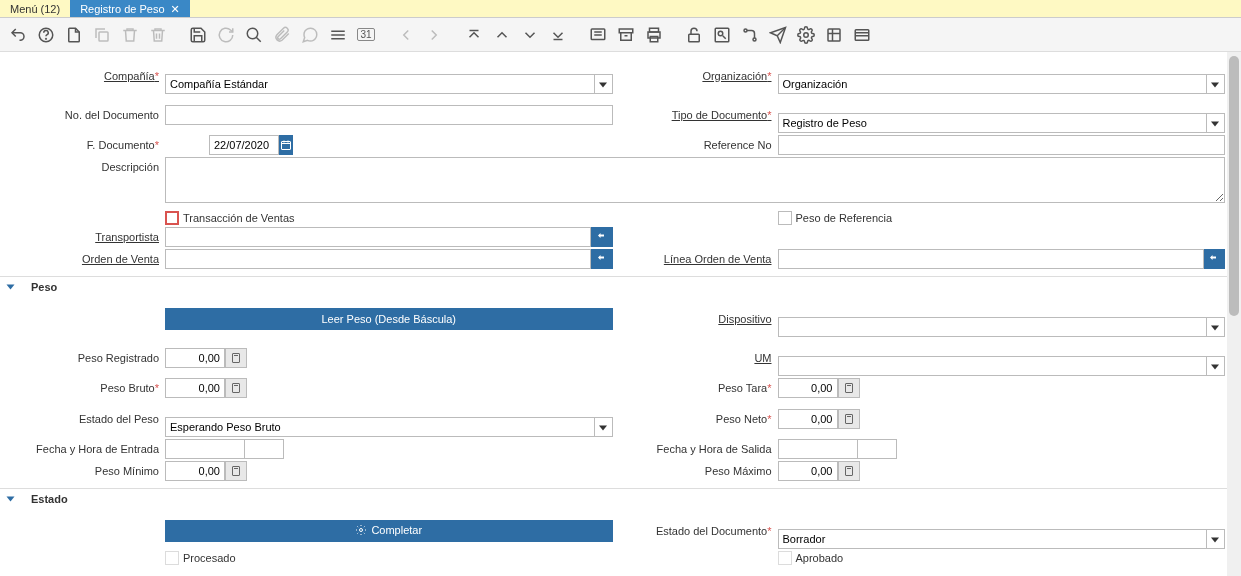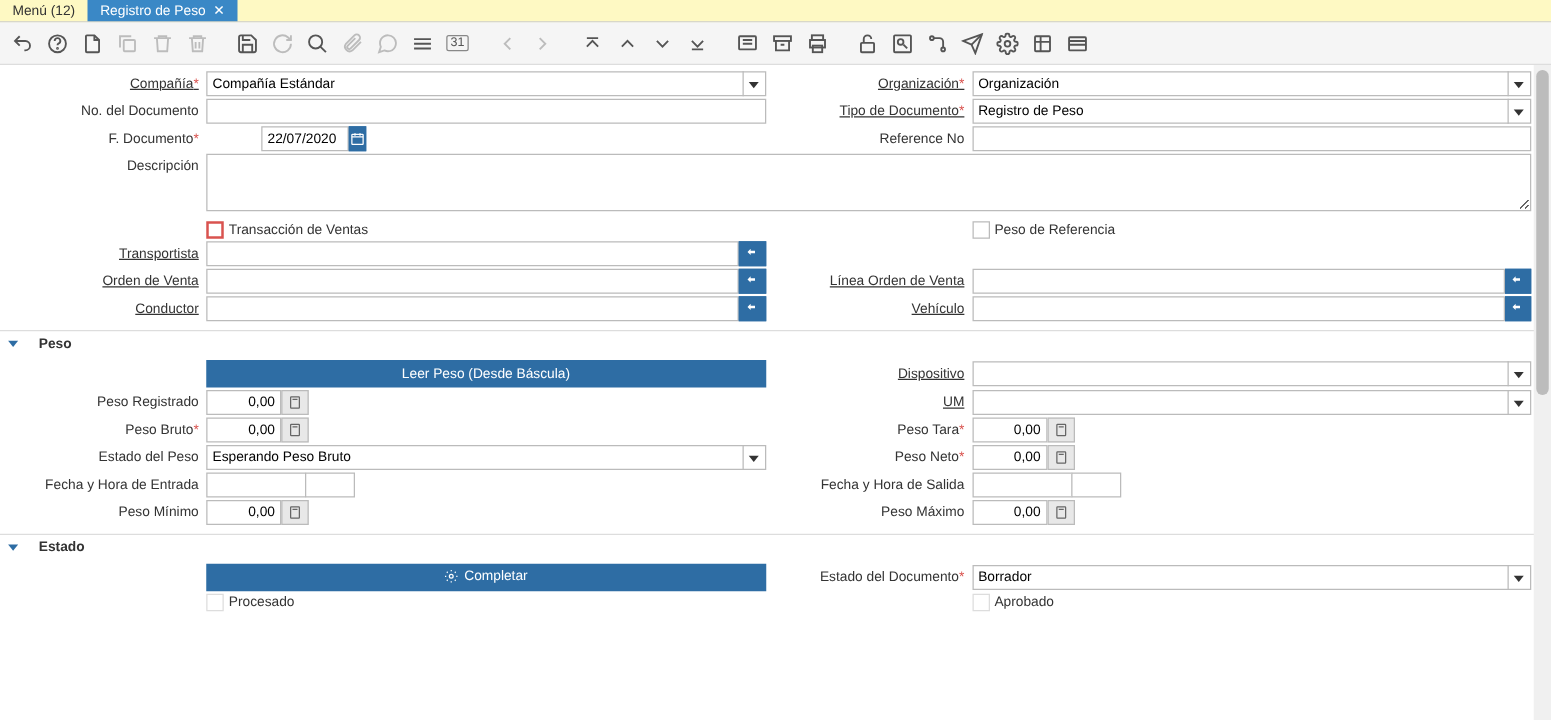--- a/index.html
+++ b/index.html
@@ -20,21 +20,21 @@
 .col.right { width: 50%; }
 .col.full { width: 100%; }
 .lbl { width: 165px; text-align: right; padding-right: 6px; color: #333; }
 .lbl.und { text-decoration: underline; }
 .req { color: #d9534f; }
 .ctrl { flex: 1; display: flex; align-items: center; }
 .inp, .sel, .txta { border: 1px solid #bbb; font-size: 11px; height: 20px; padding: 0 4px; background: #fff; }
 .inp, .sel { width: 100%; }
 .txta { height: 46px; width: 100%; resize: both; overflow: auto; }
 .sel { appearance: none; padding-right: 18px; background-image: none; }
-.sel-wrap { position: relative; flex: 1; }
+.sel-wrap { position: relative; flex: 1; margin-top: 17px; }
 .sel-wrap::after { content: ""; position: absolute; right: 6px; top: 50%; transform: translateY(-30%); border-left: 4px solid transparent; border-right: 4px solid transparent; border-top: 5px solid #333; pointer-events: none; }
 .sel-wrap.border::before { content: ""; position: absolute; right: 0; top: 0; bottom: 0; width: 18px; border-left: 1px solid #bbb; pointer-events: none; }
 .btn-ico { width: 22px; height: 20px; background: #2e6da4; display: flex; align-items: center; justify-content: center; color: #fff; cursor: pointer; border: 1px solid #2e6da4; margin-left: 0; }
 .btn-ico.gray { background: #e8e8e8; border-color: #bbb; color: #666; }
 .btn-ico svg { width: 12px; height: 12px; }
 .datewrap { display: flex; align-items: center; width: 90px; padding-left: 44px; }
 .datewrap .inp { width: 70px; }
 .num { width: 60px; text-align: right; }
 .chk { width: 14px; height: 14px; border: 1px solid #bbb; margin-right: 4px; display: inline-block; background: #fff; }
 .chk.red { border: 2px solid #d9534f; }
@@ -362,44 +362,20 @@
           <input class="inp" style="">
           <div class="btn-ico">
             <svg viewBox="0 0 24 24" fill="currentColor">
               <path d="M9 14L4 9l5-5v3h7v4H9v3z"></path>
             </svg>
           </div>
         </div>
   </div>
 </div>
 
-<div class="row">
-  <div class="col left">
-    <div class="lbl und">Conductor</div>
-    <div class="ctrl">
-          <input class="inp" style="">
-          <div class="btn-ico">
-            <svg viewBox="0 0 24 24" fill="currentColor">
-              <path d="M9 14L4 9l5-5v3h7v4H9v3z"></path>
-            </svg>
-          </div>
-        </div>
-  </div>
-  <div class="col right">
-    <div class="lbl und">Vehículo</div>
-    <div class="ctrl">
-          <input class="inp" style="">
-          <div class="btn-ico">
-            <svg viewBox="0 0 24 24" fill="currentColor">
-              <path d="M9 14L4 9l5-5v3h7v4H9v3z"></path>
-            </svg>
-          </div>
-        </div>
-  </div>
-</div>
 
 </div>
 
 <div class="sec-hdr">
   <span class="tri"></span>
   <span class="t">Peso</span>
 </div>
 
 <div class="form">
 

